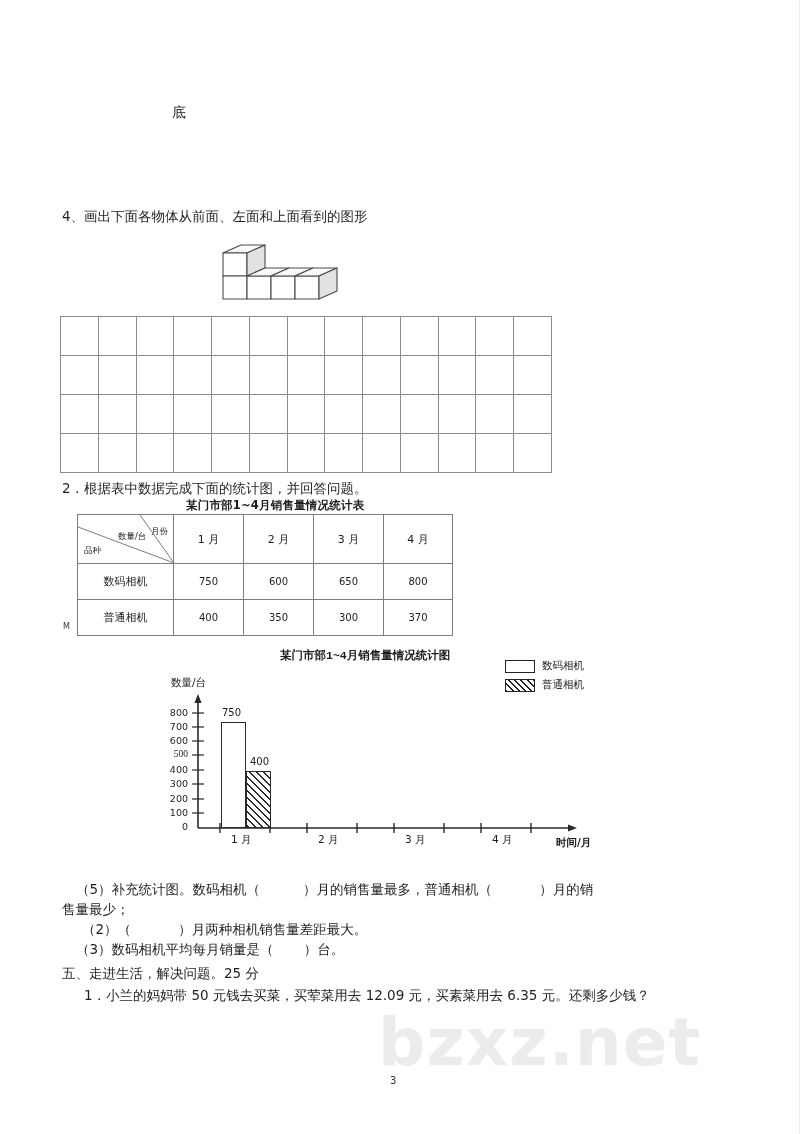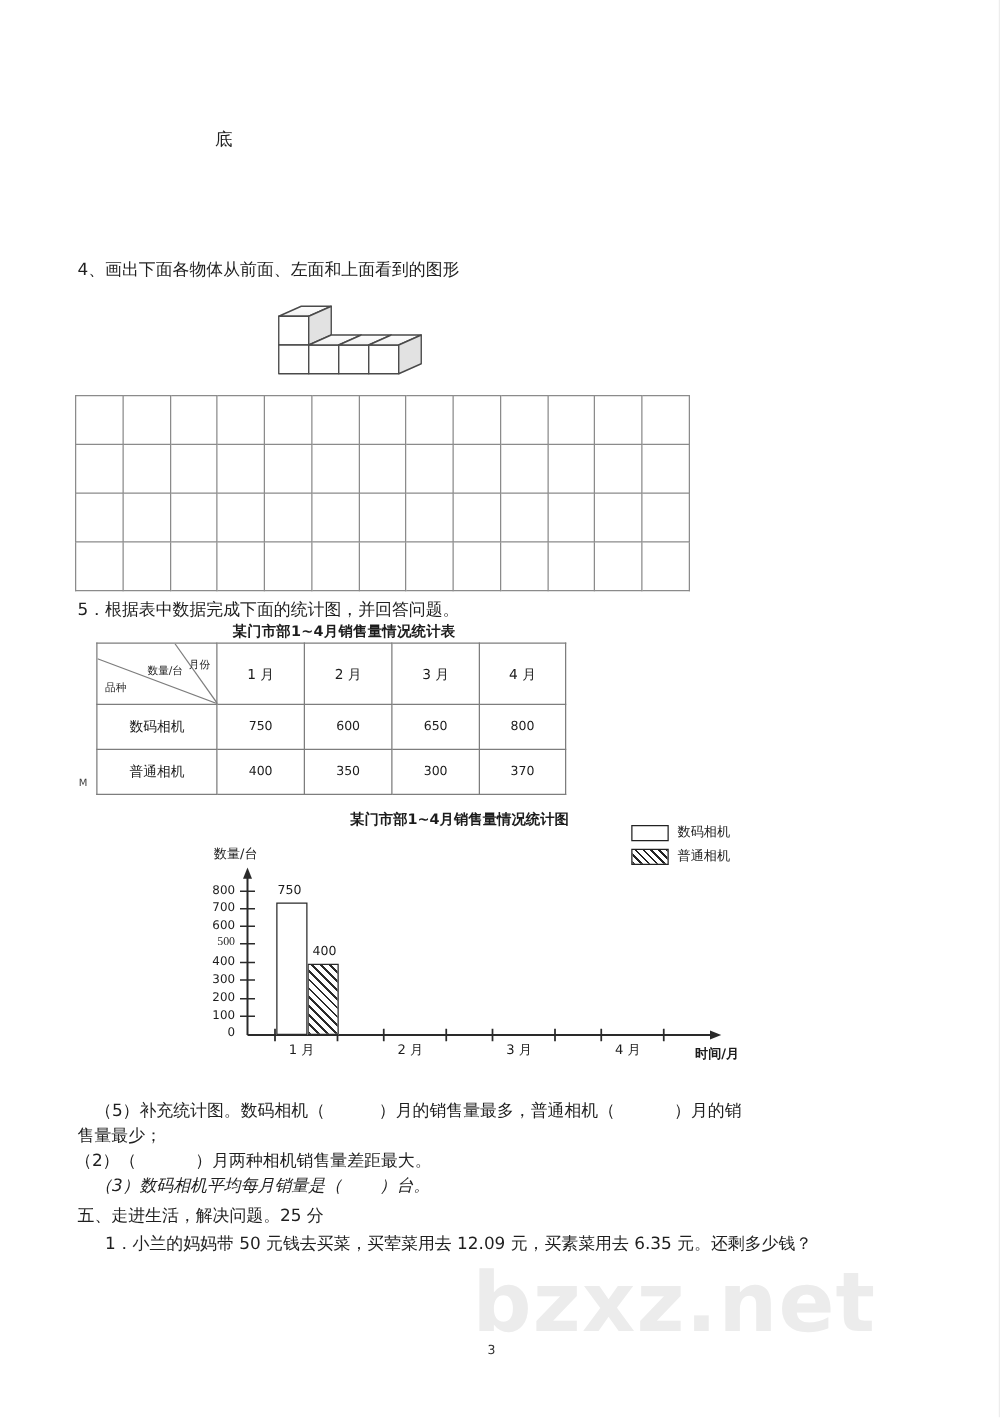--- a/index.html
+++ b/index.html
@@ -143,20 +143,21 @@
     width: 480px;
     height: 215px;
   }
   #chart-title {
     position: absolute;
     left: 120px;
     top: 3px;
     font-size: 11.5px;
     font-weight: bold;
     white-space: nowrap;
+    font-family: Liberation Mono, monospace;
   }
   #chart-ylabel {
     position: absolute;
     left: 11px;
     top: 31px;
     font-size: 10.5px;
     white-space: nowrap;
   }
   #chart-xlabel {
     position: absolute;
@@ -217,22 +218,22 @@
     background-image: repeating-linear-gradient(
       45deg,
       #2a2a2a 0px, #2a2a2a 1.5px,
       #ffffff 1.5px, #ffffff 5px
     );
   }
 
   
   #sub-q1a { left: 76px;  top: 879px; }
   #sub-q1b { left: 62px;  top: 899px; }
-  #sub-q2  { left: 60px;  top: 919px; }
-  #sub-q3  { left: 76px;  top: 939px; font-style: italic; }
+  #sub-q2  { left: 82px;  top: 919px; }
+  #sub-q3  { left: 76px;  top: 939px; }
   #sec5-head { left: 62px; top: 963px; }
   #sec5-q1 { left: 84px;  top: 985px; }
 
   
   #page-number {
     position: absolute;
     left: 390px;
     top: 1075px;
     font-size: 10px;
     color: #333;
@@ -339,21 +340,21 @@
         <td></td>
         <td></td>
         <td></td>
         <td></td>
         <td></td>
         <td></td>
       </tr>
     </tbody>
 </table>
 
-<div class="txt" id="q5-text">5．根据表中数据完成下面的统计图，并回答问题。</div>
+<div class="txt" id="q5-text">2．根据表中数据完成下面的统计图，并回答问题。</div>
 
 <div id="stat-table-title">某门市部1~4月销售量情况统计表</div>
 
 <table id="stat-table">
   <colgroup>
     <col style="width:96px">
       <col style="width:70px">
       <col style="width:70px">
       <col style="width:70px">
       <col style="width:69px">

